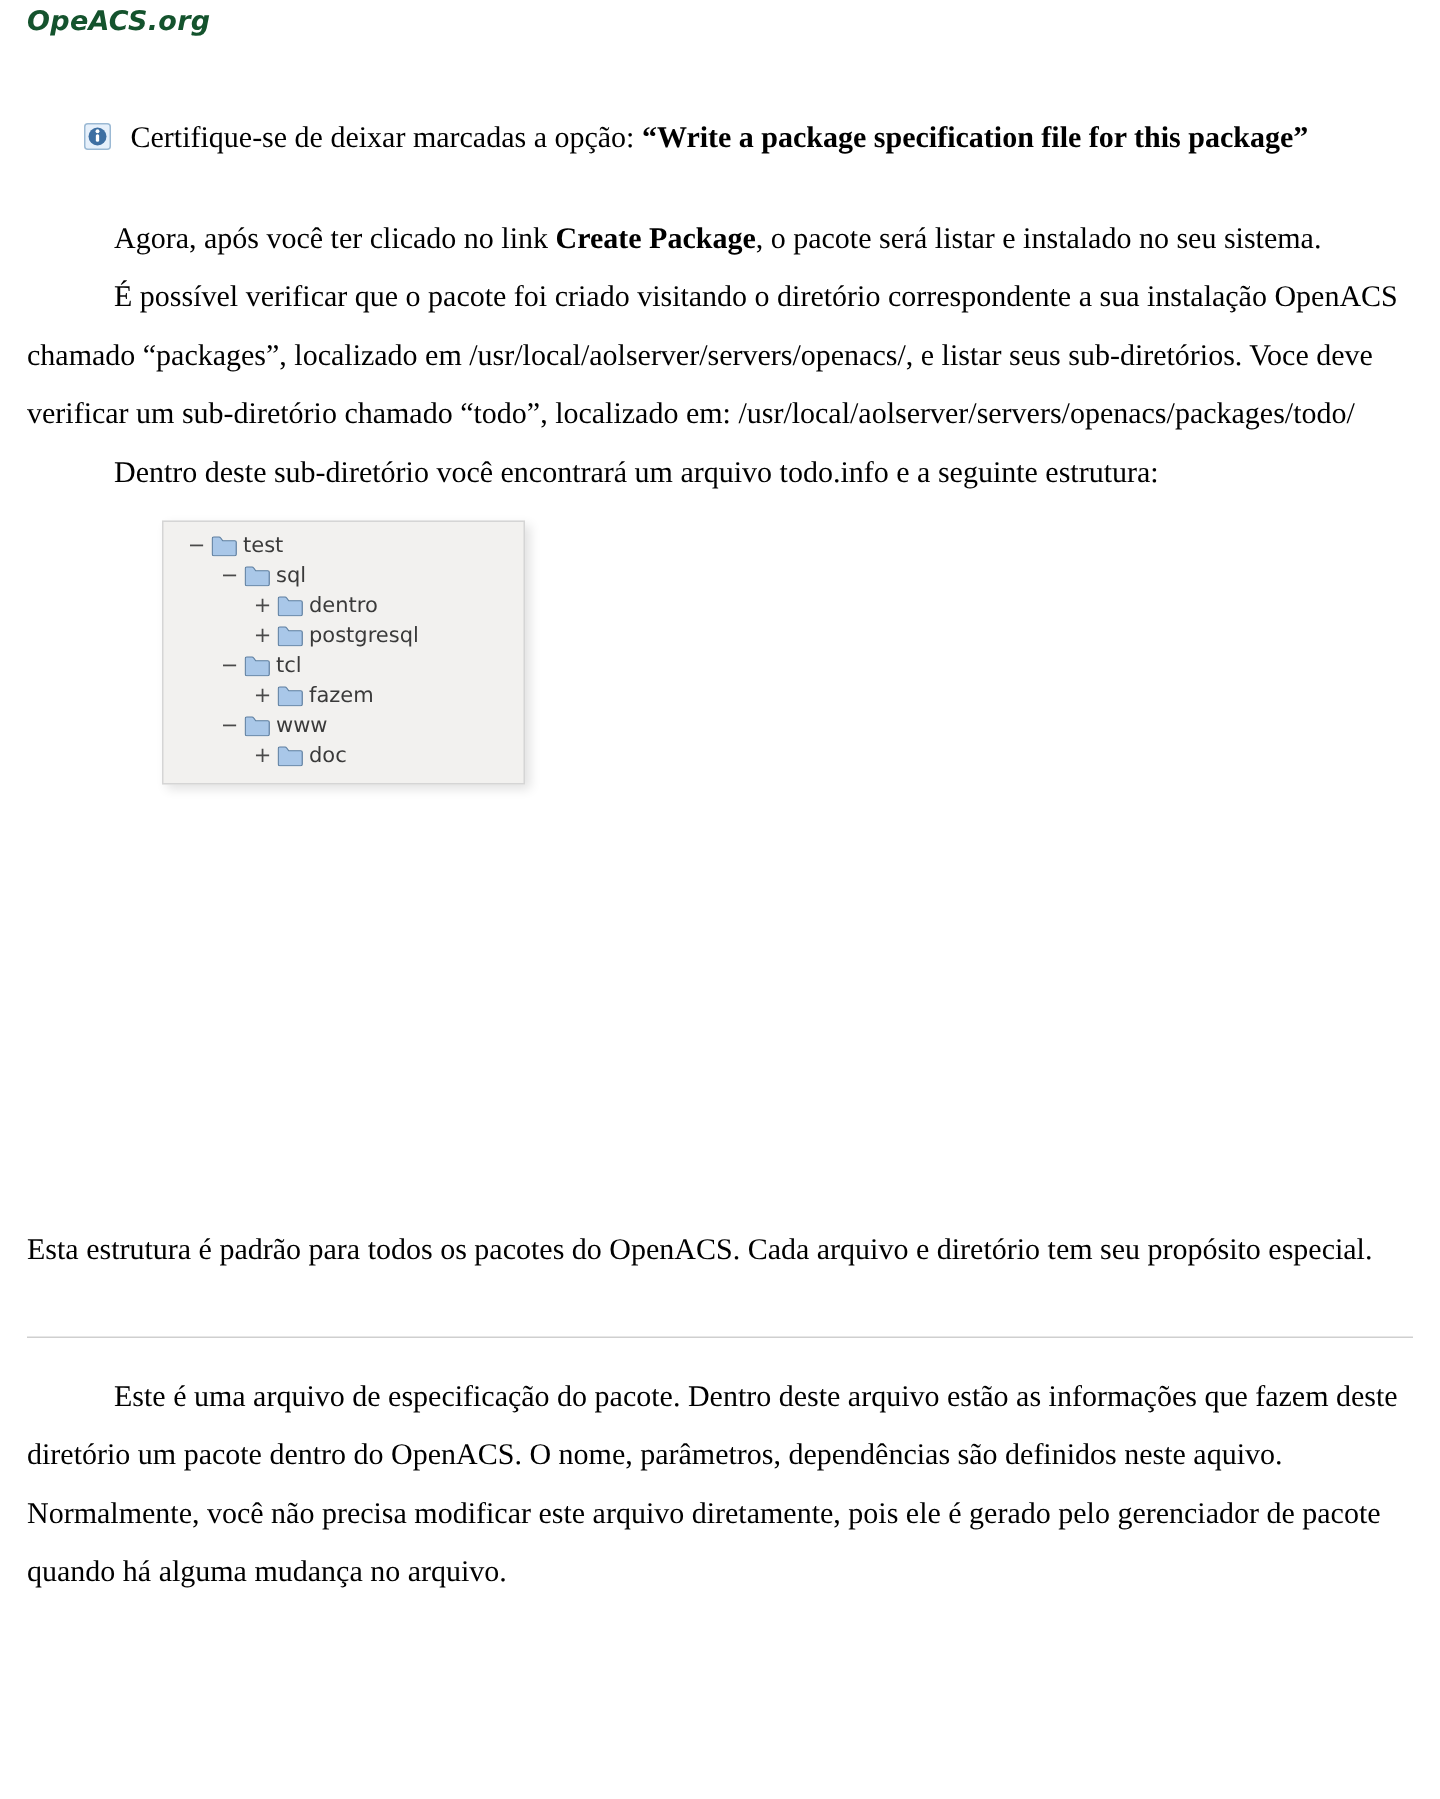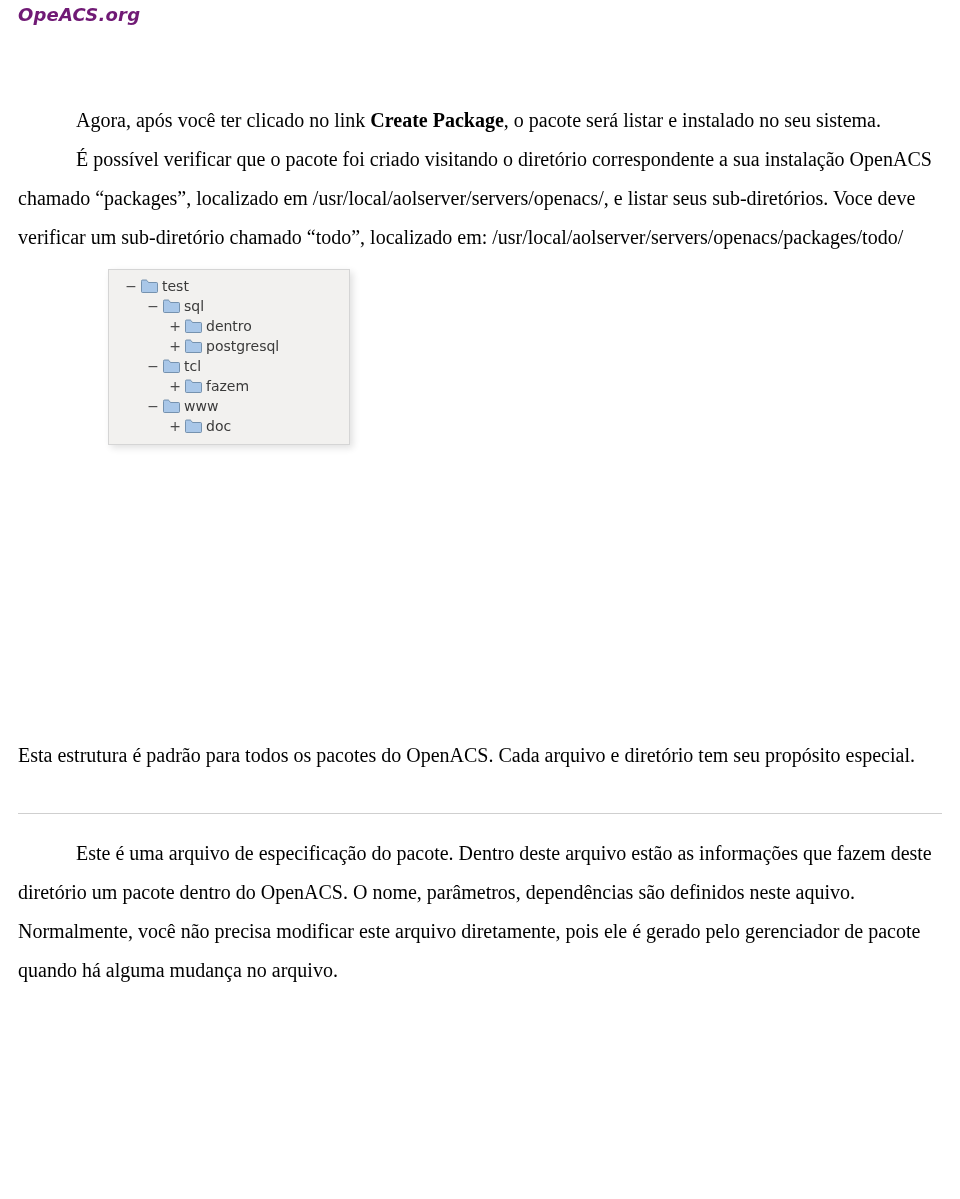--- a/index.html
+++ b/index.html
@@ -13,21 +13,21 @@
     width: 960px;
     min-height: 1199px;
     box-sizing: border-box;
     padding: 4px 18px 24px 18px;
     position: relative;
   }
   .header {
     font-family: Verdana, "DejaVu Sans", Arial, sans-serif;
     font-weight: 700;
     font-style: italic;
-    color: #701a75;
+    color: #14532d;
     font-size: 18px;
     letter-spacing: 0.2px;
     margin: 0 0 48px 0;
   }
   p.body {
     font-size: 20px;
     line-height: 1.95;
     margin: 0;
     text-align: left;
   }
@@ -90,29 +90,41 @@
 </style>
 </head>
 <body>
 
 <div class="page">
 
   <div class="header">
     <span>OpeACS.org</span>
   </div>
 
+  <p class="body" style="text-indent:0;">
+    <span class="info-icon">
+      <svg class="info-svg" viewBox="0 0 18 18" width="18" height="18">
+        <rect class="bg" x="0.5" y="0.5" width="17" height="17" rx="2" ry="2"></rect>
+        <circle class="radial" cx="9" cy="9" r="6"></circle>
+        <circle cx="9" cy="5.5" r="1.3" fill="#fff"></circle>
+        <rect x="7.9" y="7.5" width="2.2" height="5" rx="1" fill="#fff"></rect>
+      </svg>
+    </span>
+    <span>Certifique-se de deixar marcadas a opção: </span><strong>“Write a package specification file for this package”</strong>
+  </p>
 
   <div style="height:28px"></div>
 
   <p class="body indent-para">
     <span>Agora, após você  ter clicado no link </span><strong>Create Package</strong><span>, o pacote será listar e instalado no seu sistema.</span>
   </p>
 
   <p class="body indent-para">É possível verificar que o pacote foi criado visitando o diretório correspondente a sua instalação OpenACS chamado “packages”,   localizado em /usr/local/aolserver/servers/openacs/, e listar seus sub-diretórios. Voce deve verificar um sub-diretório chamado “todo”, localizado em: /usr/local/aolserver/servers/openacs/packages/todo/</p>
 
+  <p class="body indent-para">Dentro deste sub-diretório você encontrará um arquivo todo.info e a seguinte estrutura:</p>
 
   <div class="tree-wrap" id="tree">
       <div class="tree-row">
         <span class="pad" style="width: 8px;"></span>
         <span class="expander">−</span>
         <span class="folder-icon"><svg viewBox="0 0 17 14" width="17" height="14">
             <path d="M0.5 2.5 L0.5 12.5 Q0.5 13.5 1.5 13.5 L15.5 13.5 Q16.5 13.5 16.5 12.5 L16.5 4.5 Q16.5 3.5 15.5 3.5 L7.5 3.5 L6 1.5 Q5.7 1 5 1 L1.5 1 Q0.5 1 0.5 2 Z" fill="#a9c7e8" stroke="#5e7fa0" stroke-width="0.8"></path>
           </svg></span>
         <span>test</span>
       </div>

